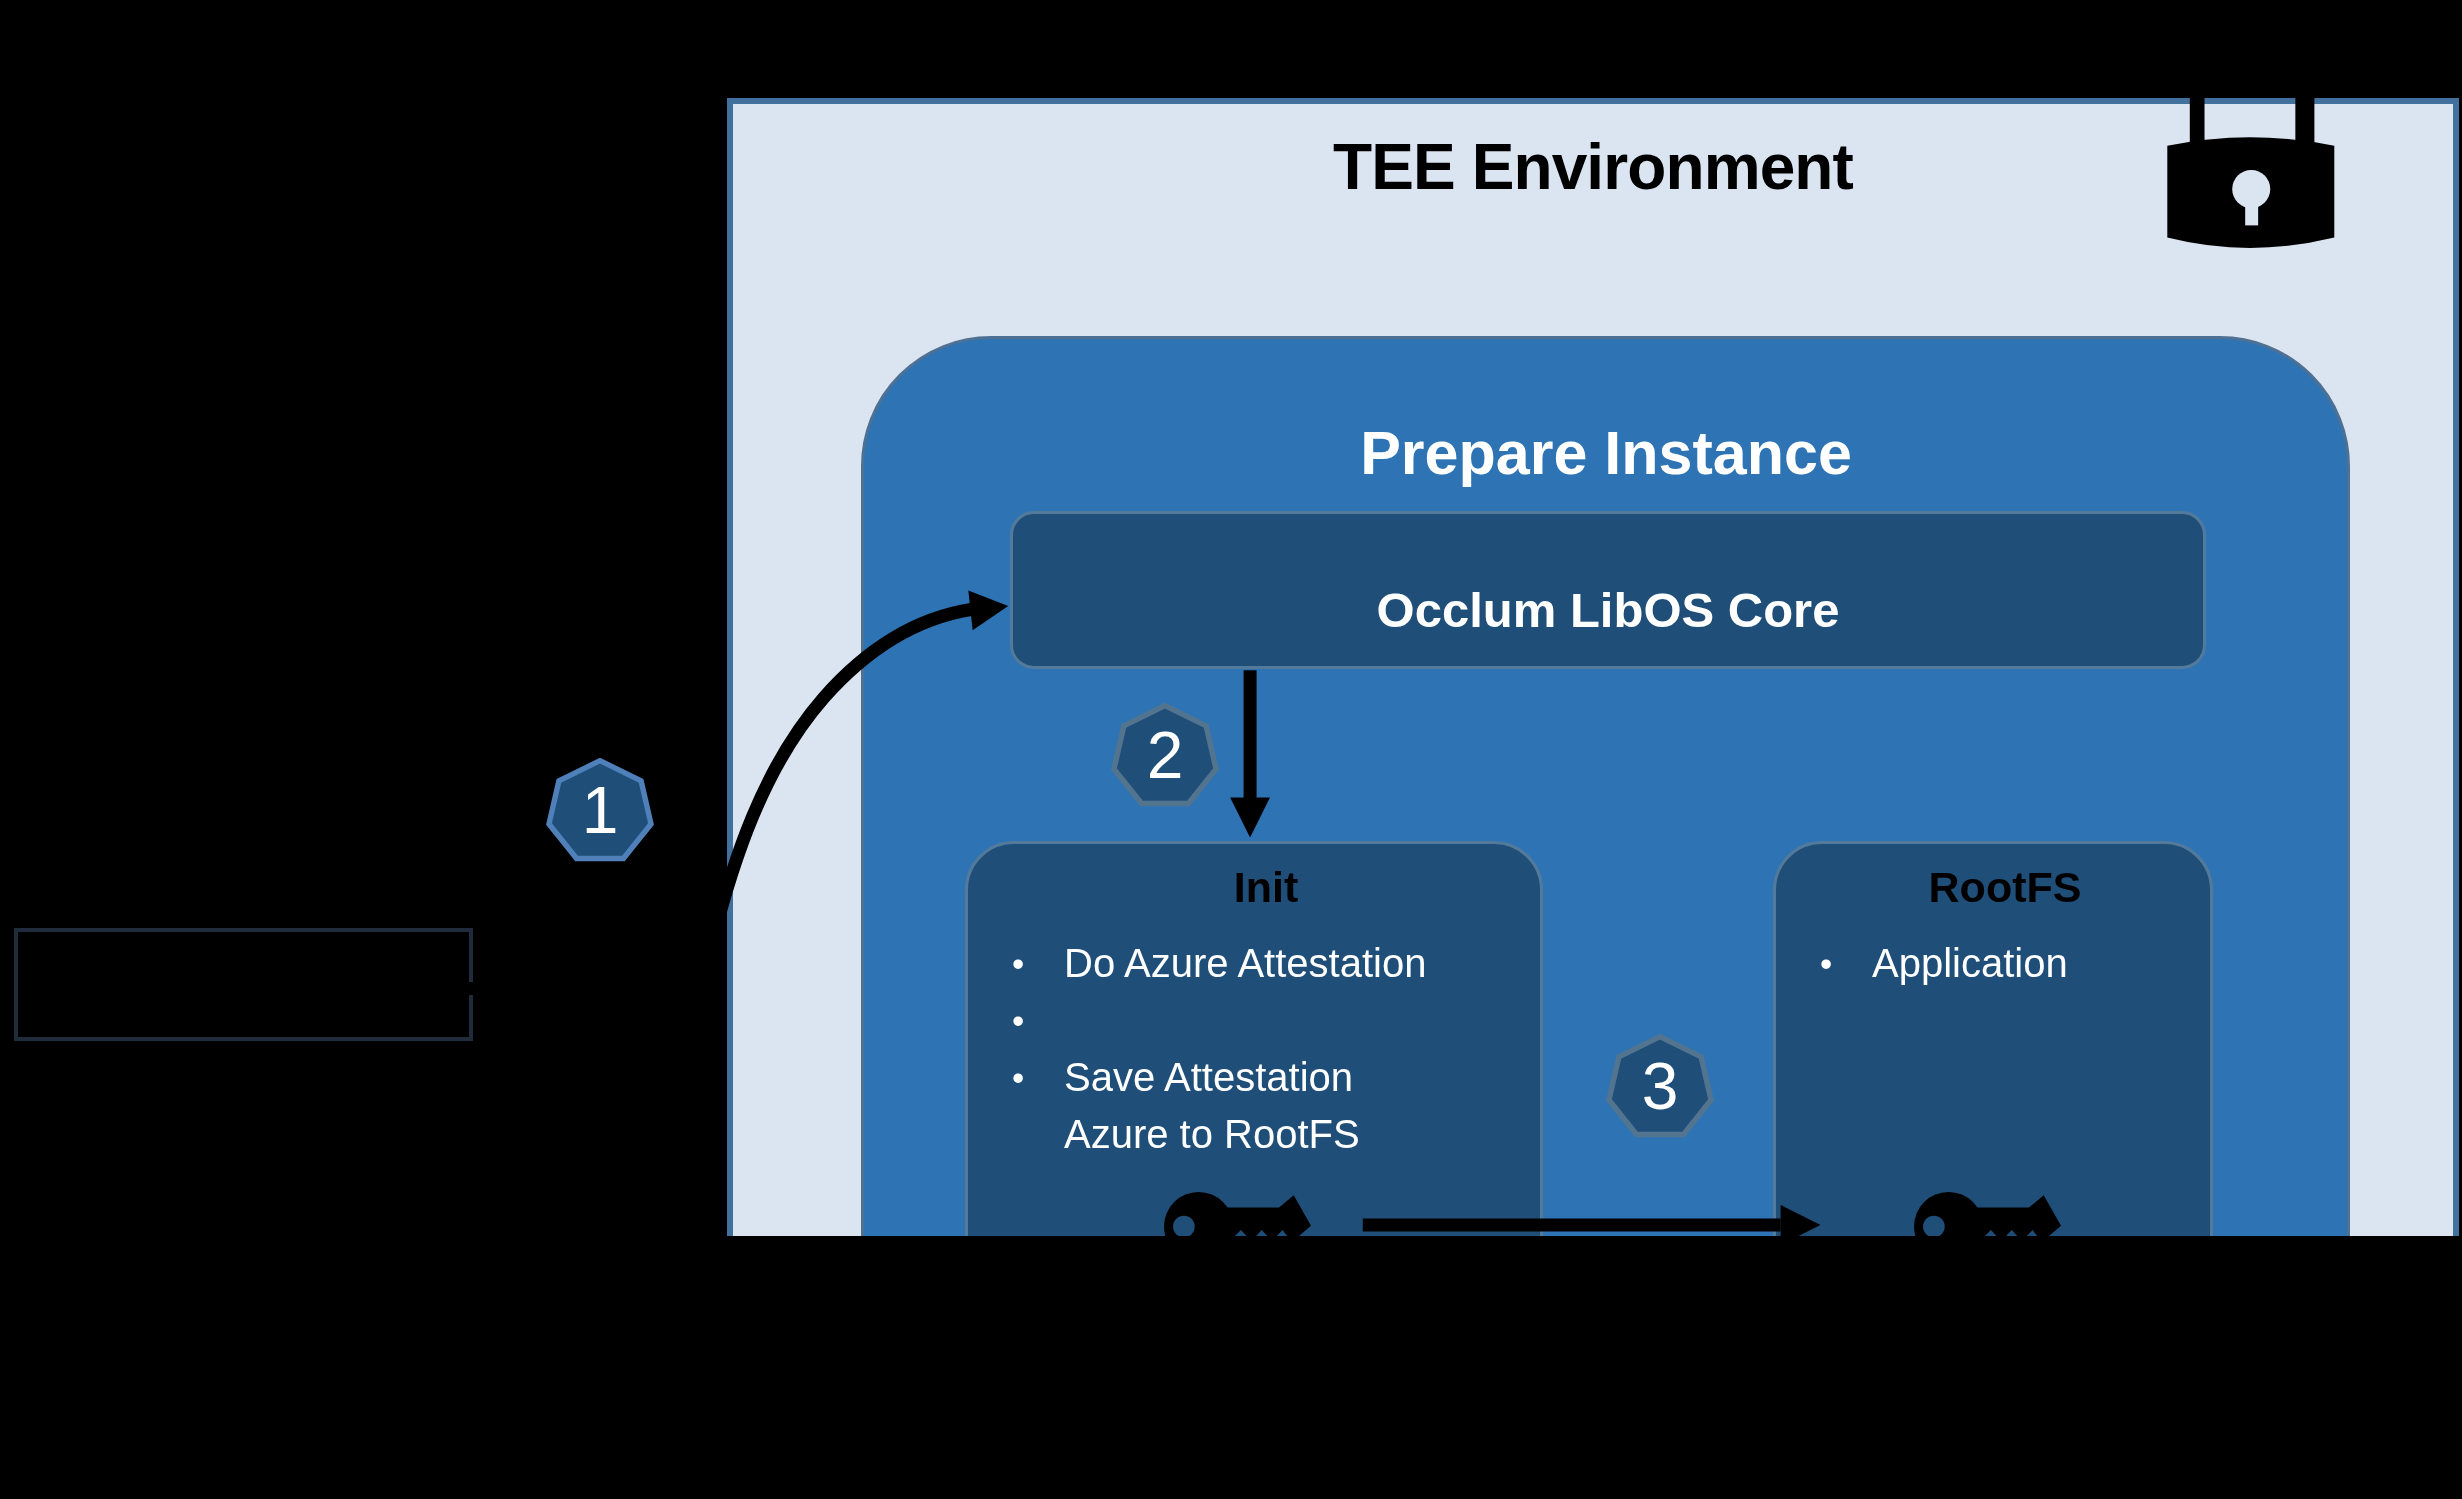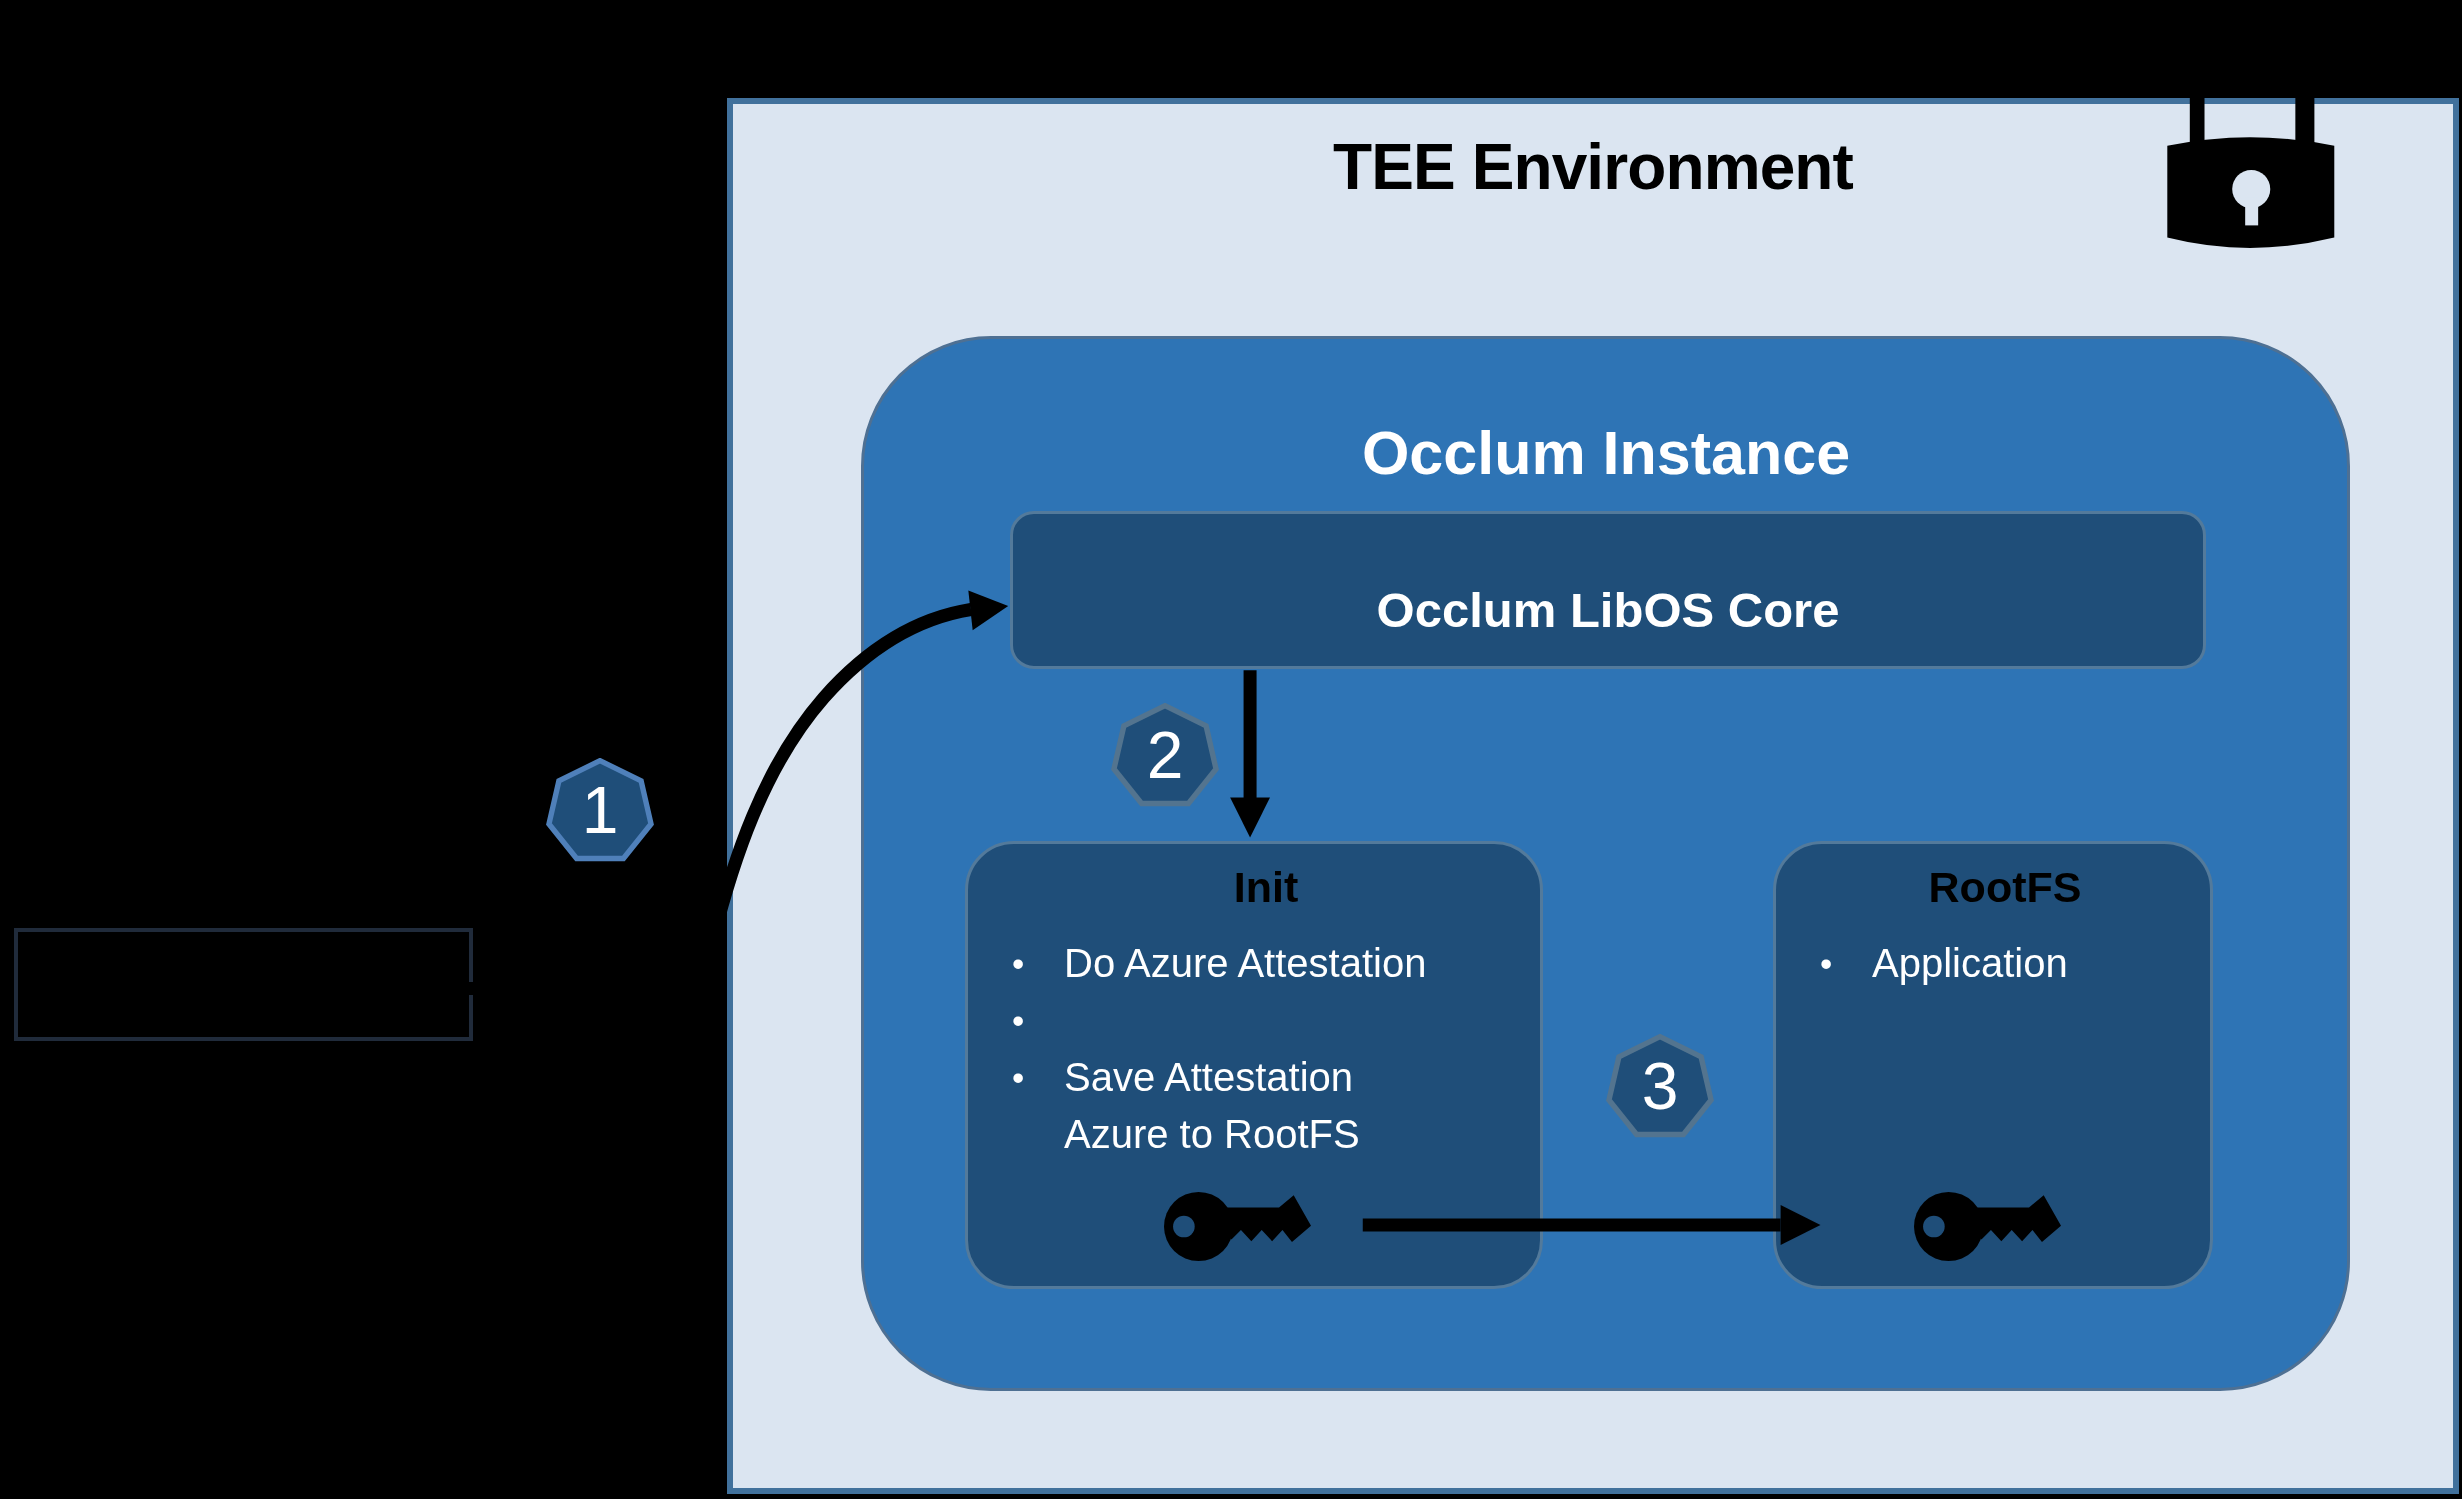--- a/index.html
+++ b/index.html
@@ -1,19 +1,19 @@
 <!DOCTYPE html>
 <html style="--canvas_bg: #000000; --tee_fill: #dbe5f1; --tee_border: #41719c; --occlum_fill: #2e74b5; --occlum_border: #4e7093; --panel_fill: #1f4e79; --panel_border: #537a9b; --badge_fill: #1f4e79; --badge_border_bright: #4f80ba; --badge_border_muted: #53748f; --title_ink: #000000; --text_light: #ffffff; --ink: #000000; --untrusted_border: #202b3b;font-size:14px"><head>
 <meta charset="utf-8">
 <style>
   html, body { margin: 0; padding: 0; background: #000; }
   #canvas {
     position: relative;
     width: 2462px;
-    height: 1499px;
+    height: 1236px;
     background: var(--canvas_bg, #000);
     overflow: hidden;
     font-family: "Liberation Sans", sans-serif;
   }
   
   .tee {
     position: absolute;
     left: 727px; top: 98px;
     width: 1720px; height: 1384px;
     background: var(--tee_fill);
@@ -161,21 +161,21 @@
 
   <svg class="lock" viewBox="0 0 202 230" aria-hidden="true">
     <rect class="ink-fill" x="32" y="0" width="17" height="100"></rect>
     <rect class="ink-fill" x="154" y="0" width="22" height="100"></rect>
     <path class="ink-fill" d="M6,98 Q101,78 199,98 L199,204 Q101,228 6,204 Z"></path>
     <circle class="tee-fill-hole" cx="103" cy="148" r="22"></circle>
     <rect class="tee-fill-hole" x="96" y="158" width="15" height="32"></rect>
   </svg>
 
   <div class="occlum"></div>
-  <div class="occlum-title">Occlum Instance</div>
+  <div class="occlum-title">Prepare Instance</div>
 
   <div class="libos">
     <span class="libos-label">Occlum LibOS Core</span>
   </div>
 
   <div class="panel init">
     <div class="panel-title">Init</div>
     <ul class="blist">
       <li>
         <span class="dot">•</span>

